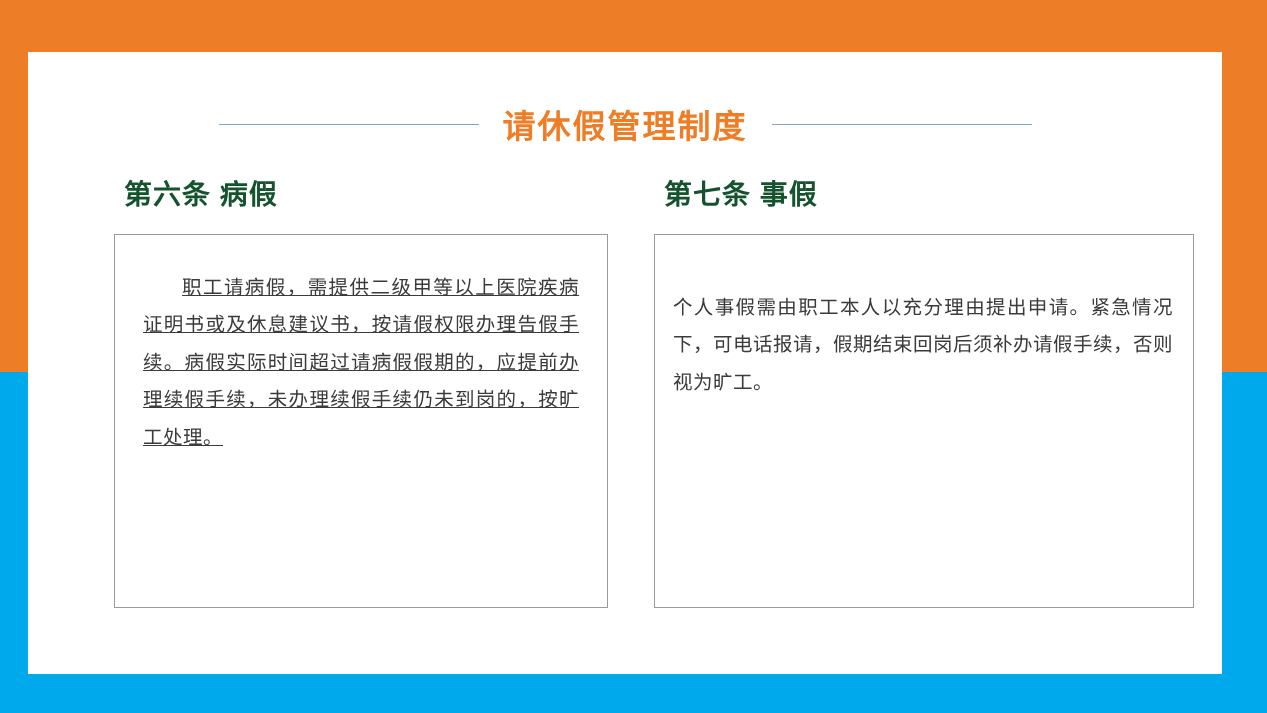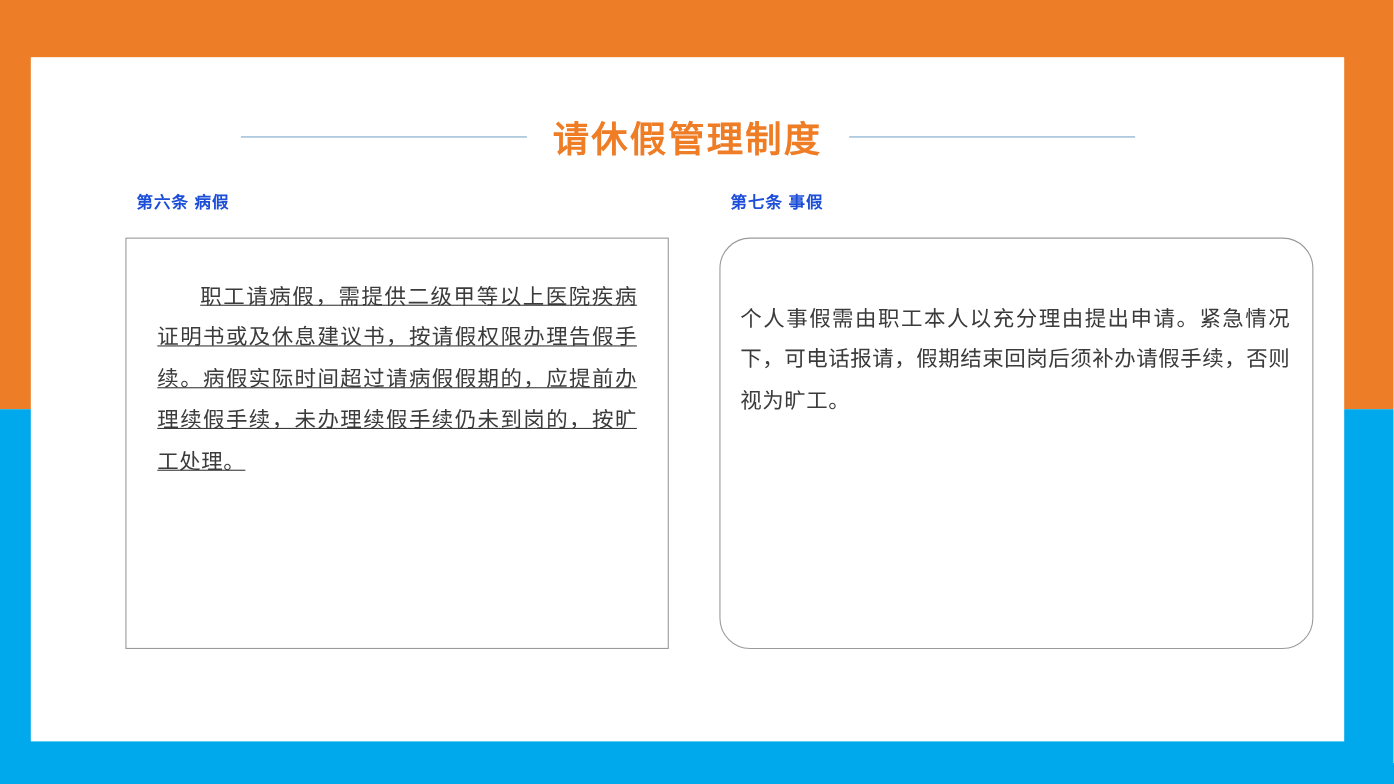--- a/index.html
+++ b/index.html
@@ -87,39 +87,38 @@
   }
   .col {
     position: absolute;
     top: 0;
     width: 540px;
   }
   .col.left { left: 86px; }
   .col.right { left: 626px; }
 
   .col-heading {
-    font-size: 15px;
+    font-size: 28px;
     font-weight: bold;
-    color: #1d4ed8;
+    color: #14532d;
     margin: 0 0 22px 10px;
     letter-spacing: 1px;
-    font-family: Liberation Serif, serif;
+    font-family: Liberation Sans, sans-serif;
   }
 
   .text-box {
     box-sizing: border-box;
     border: 1px solid #9a9a9a;
     width: 494px;
     height: 374px;
     padding: 34px 28px 20px 28px;
   }
   .col.right .text-box {
     width: 540px;
     padding: 54px 20px 20px 18px;
-    border-radius: 28px;
   }
 
   .box-text {
     margin: 0;
     font-size: 19.5px;
     line-height: 1.92;
     color: #3b3b3b;
     letter-spacing: 0.5px;
     font-family: "DejaVu Sans", "Liberation Sans", sans-serif;
     text-align: justify;

